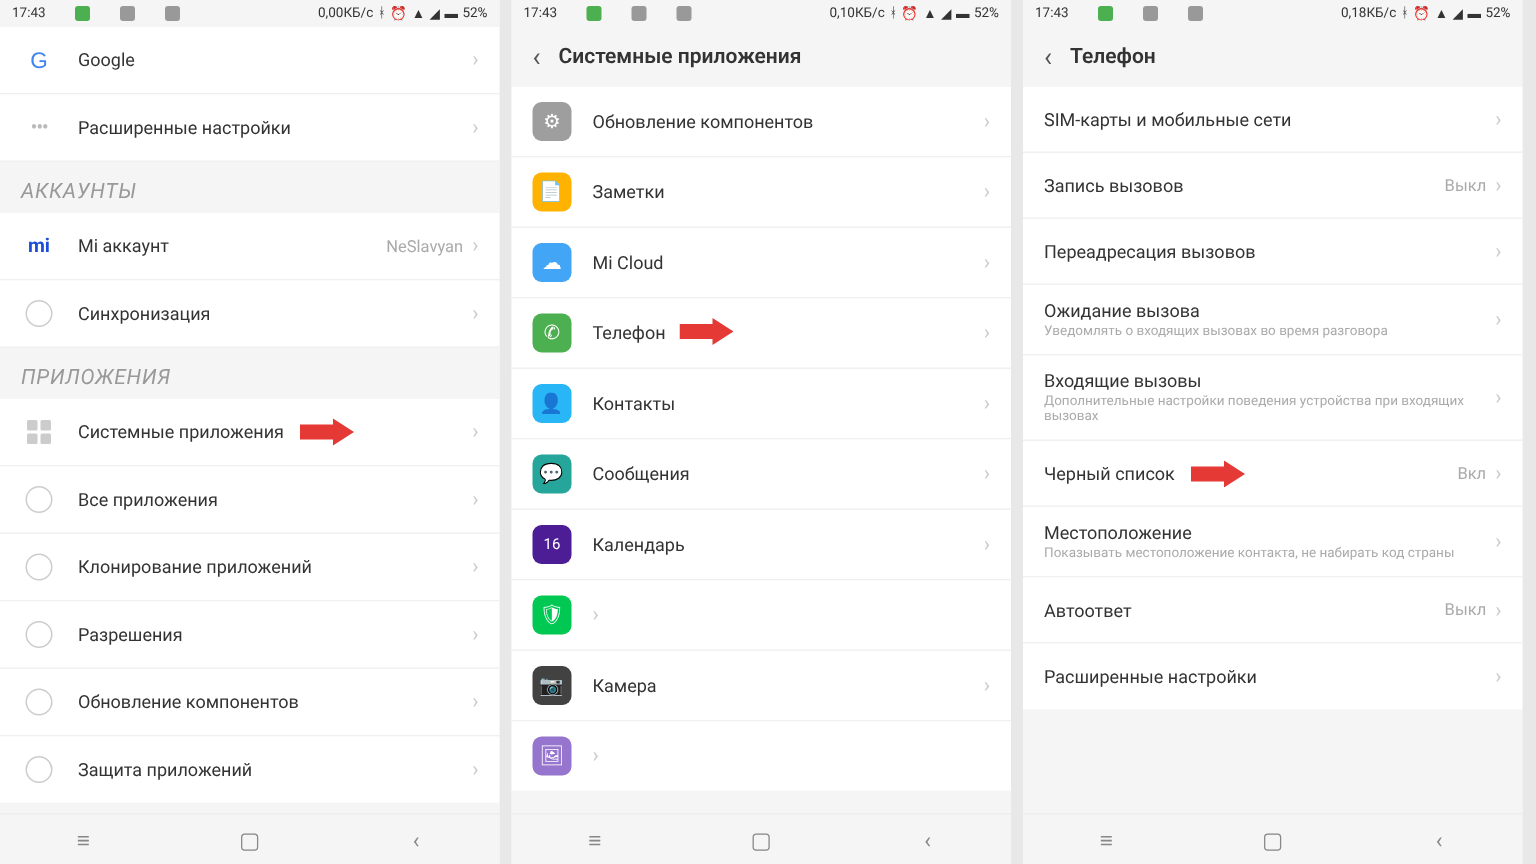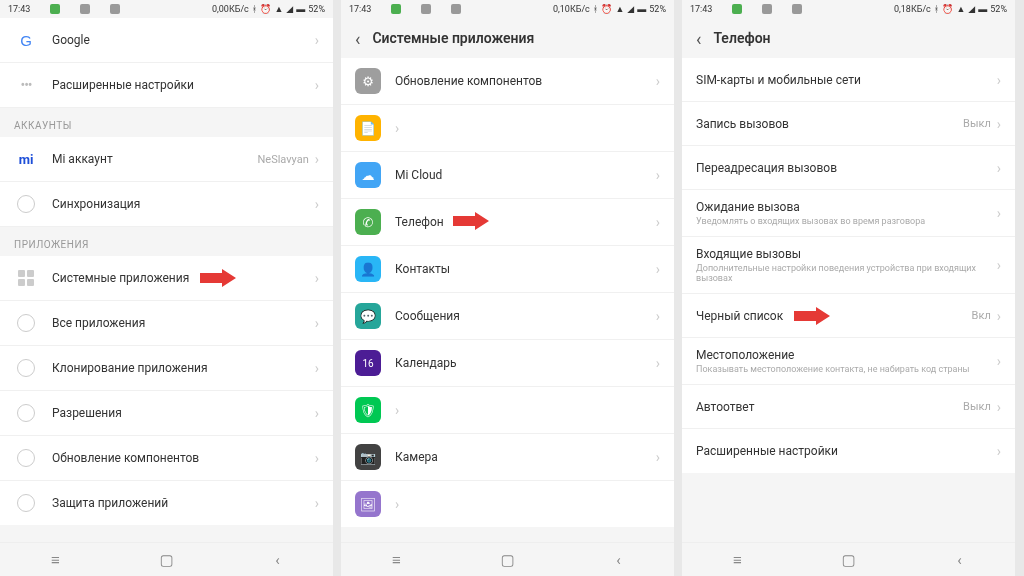--- a/index.html
+++ b/index.html
@@ -58,25 +58,26 @@
     position: absolute;
     left: 50%;
     transform: translateX(-50%);
   }
   .content {
     flex: 1;
     overflow-y: auto;
     background: #f5f5f5;
   }
   .section-title {
-    font-size: 10px;
+    font-size: 14px;
     color: #999;
     padding: 12px 14px 6px;
     text-transform: uppercase;
     letter-spacing: 0.5px;
+    font-style: italic;
   }
   .row {
     background: #fff;
     display: flex;
     align-items: center;
     padding: 10px 14px;
     min-height: 44px;
     position: relative;
     border-bottom: 1px solid #f0f0f0;
   }
@@ -263,21 +264,21 @@
       <div class="row-body">
           <span class="row-label">Все приложения</span>
         </div>
       <span class="row-chevron">›</span>
     </div>
     <div class="row">
       <span class="row-icon">
           <span class="row-icon-outline"></span>
         </span>
       <div class="row-body">
-          <span class="row-label">Клонирование приложения</span>
+          <span class="row-label">Клонирование приложений</span>
         </div>
       <span class="row-chevron">›</span>
     </div>
     <div class="row">
       <span class="row-icon">
           <span class="row-icon-outline"></span>
         </span>
       <div class="row-body">
           <span class="row-label">Разрешения</span>
         </div>
@@ -335,20 +336,23 @@
   <div class="content">
     <div class="row">
       <span class="app-icon bg-gray">⚙</span>
       <div class="row-body">
           <span class="row-label">Обновление компонентов</span>
         </div>
       <span class="row-chevron">›</span>
     </div>
     <div class="row">
       <span class="app-icon bg-yellow">📄</span>
+      <div class="row-body">
+          <span class="row-label">Заметки</span>
+        </div>
       <span class="row-chevron">›</span>
     </div>
     <div class="row">
       <span class="app-icon bg-blue">☁</span>
       <div class="row-body">
           <span class="row-label">Mi Cloud</span>
         </div>
       <span class="row-chevron">›</span>
     </div>
     <div class="row" style="position:relative">

